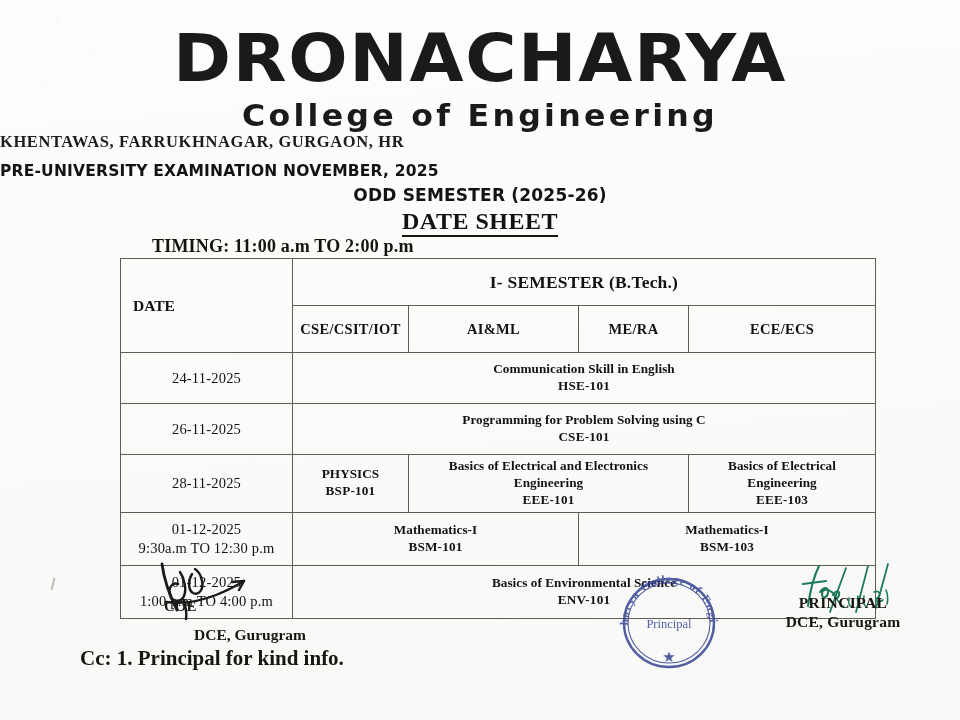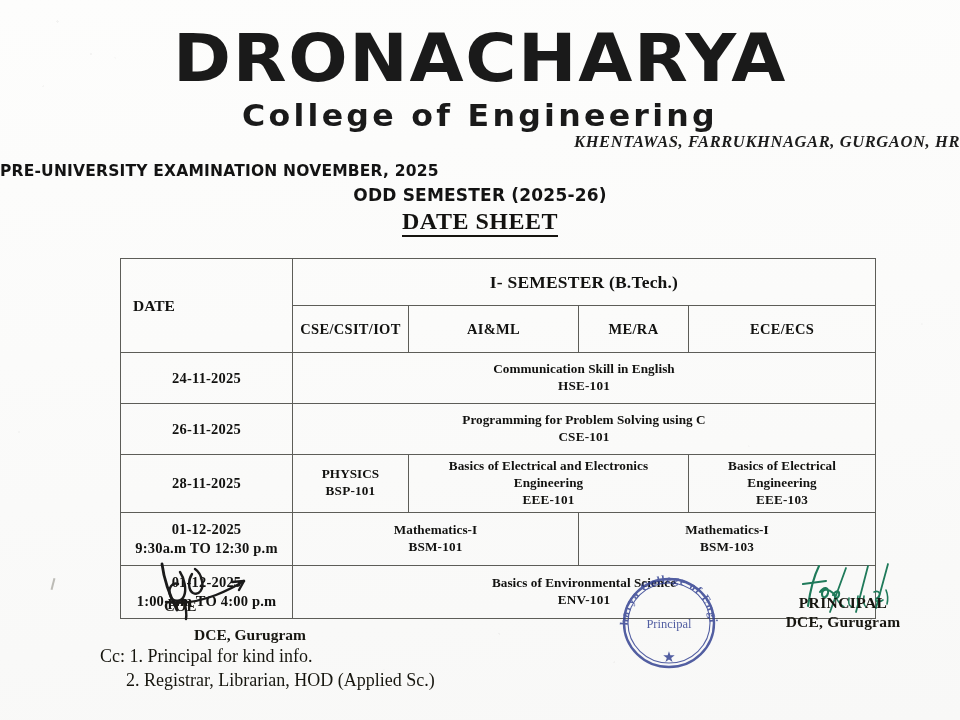--- a/index.html
+++ b/index.html
@@ -60,22 +60,21 @@
     font-size: 31px;
     letter-spacing: 3.2px;
     line-height: 1;
     margin: 8px 0 0 0;
     color: #1a1a1a;
     transform: scaleX(1.02);
   }
   #address {
     position: absolute;
     top: 132px; left: 0; right: 0;
-    text-align: right;
-    font-style: italic;
+    text-align: left;
     font-weight: 700;
     font-size: 16.5px;
     letter-spacing: .6px;
     color: #1c1c1c;
   }
   #exam-line {
     position: absolute;
     top: 162px; left: 0; right: 0;
     font-family: "DejaVu Sans", sans-serif;
     font-weight: 700;
@@ -129,21 +128,21 @@
   }
   #sheet-table td {
     border: 1.3px solid #5d5d58;
     padding: 3px 4px;
     text-align: center;
     vertical-align: middle;
     color: #121210;
     line-height: 1.28;
   }
   .date-cell {
-    font-weight: 700;
+    font-weight: 400;
     font-size: 14.5px;
     letter-spacing: .2px;
   }
   .date-head {
     text-align: left !important;
     padding-left: 12px !important;
     font-weight: 700;
     font-size: 15.5px;
   }
   .sem-head {
@@ -219,24 +218,24 @@
     margin-top: 1px;
   }
   #green-sig {
     position: absolute;
     left: 800px;
     top: 562px;
     pointer-events: none;
   }
   #cc-block {
     position: absolute;
-    left: 100px;
+    left: 80px;
     top: 644px;
-    font-weight: 400;
-    font-size: 18px;
+    font-weight: 700;
+    font-size: 21px;
     line-height: 1.35;
     color: #17160f;
   }
   #cc-block .cc-line2 { padding-left: 26px; }
   #left-tick {
     position: absolute;
     left: 52px; top: 578px;
     width: 2px; height: 12px;
     background: #8b8880;
     transform: rotate(14deg);
@@ -253,20 +252,21 @@
     <div id="college-name">DRONACHARYA</div>
     <div id="college-sub">College of Engineering</div>
   </div>
 
   <div id="address">KHENTAWAS, FARRUKHNAGAR, GURGAON, HR</div>
   <div id="exam-line">PRE-UNIVERSITY EXAMINATION NOVEMBER, 2025</div>
   <div id="sem-line">ODD SEMESTER (2025-26)</div>
   <div id="sheet-title">
     <span>DATE SHEET</span>
   </div>
+  <div id="timing">TIMING: 11:00 a.m TO 2:00 p.m</div>
 
   <table id="sheet-table">
     <colgroup>
       <col style="width:172px">
       <col style="width:116px">
       <col style="width:170px">
       <col style="width:110px">
       <col style="width:187px">
     </colgroup>
     <tbody>
@@ -392,15 +392,14 @@
     </g>
   </svg>
 
   <div id="principal-block">
     <div id="principal-title">PRINCIPAL</div>
     <div id="principal-dce">DCE, Gurugram</div>
   </div>
 
   <div id="cc-block">
     <div>Cc: 1. Principal for kind info.</div>
-    <div class="cc-line2">2. Registrar, Librarian, HOD (Applied Sc.)</div>
   </div>
 </div>
 
 </body></html>

